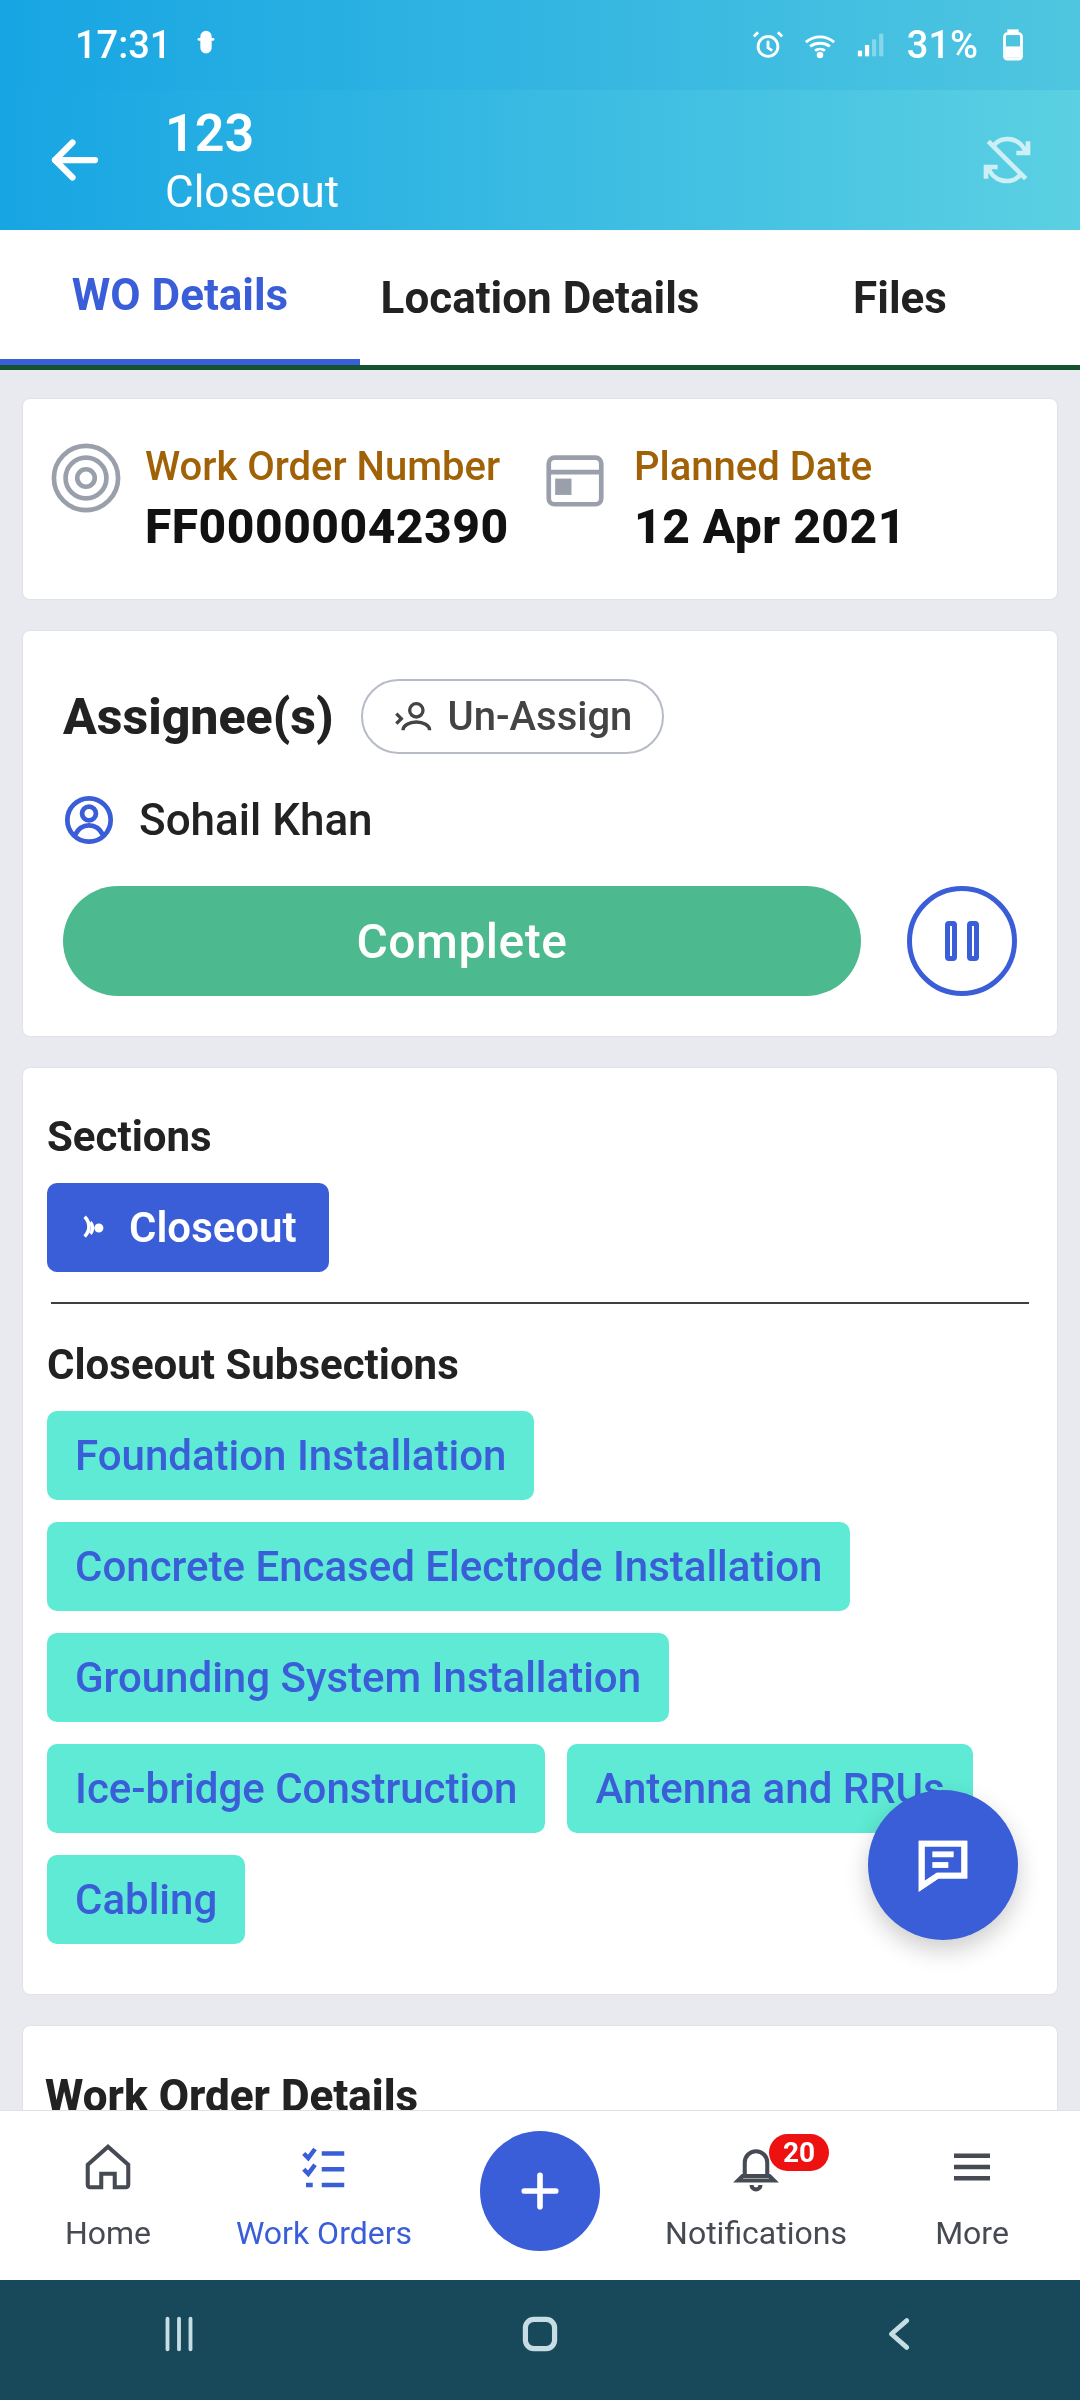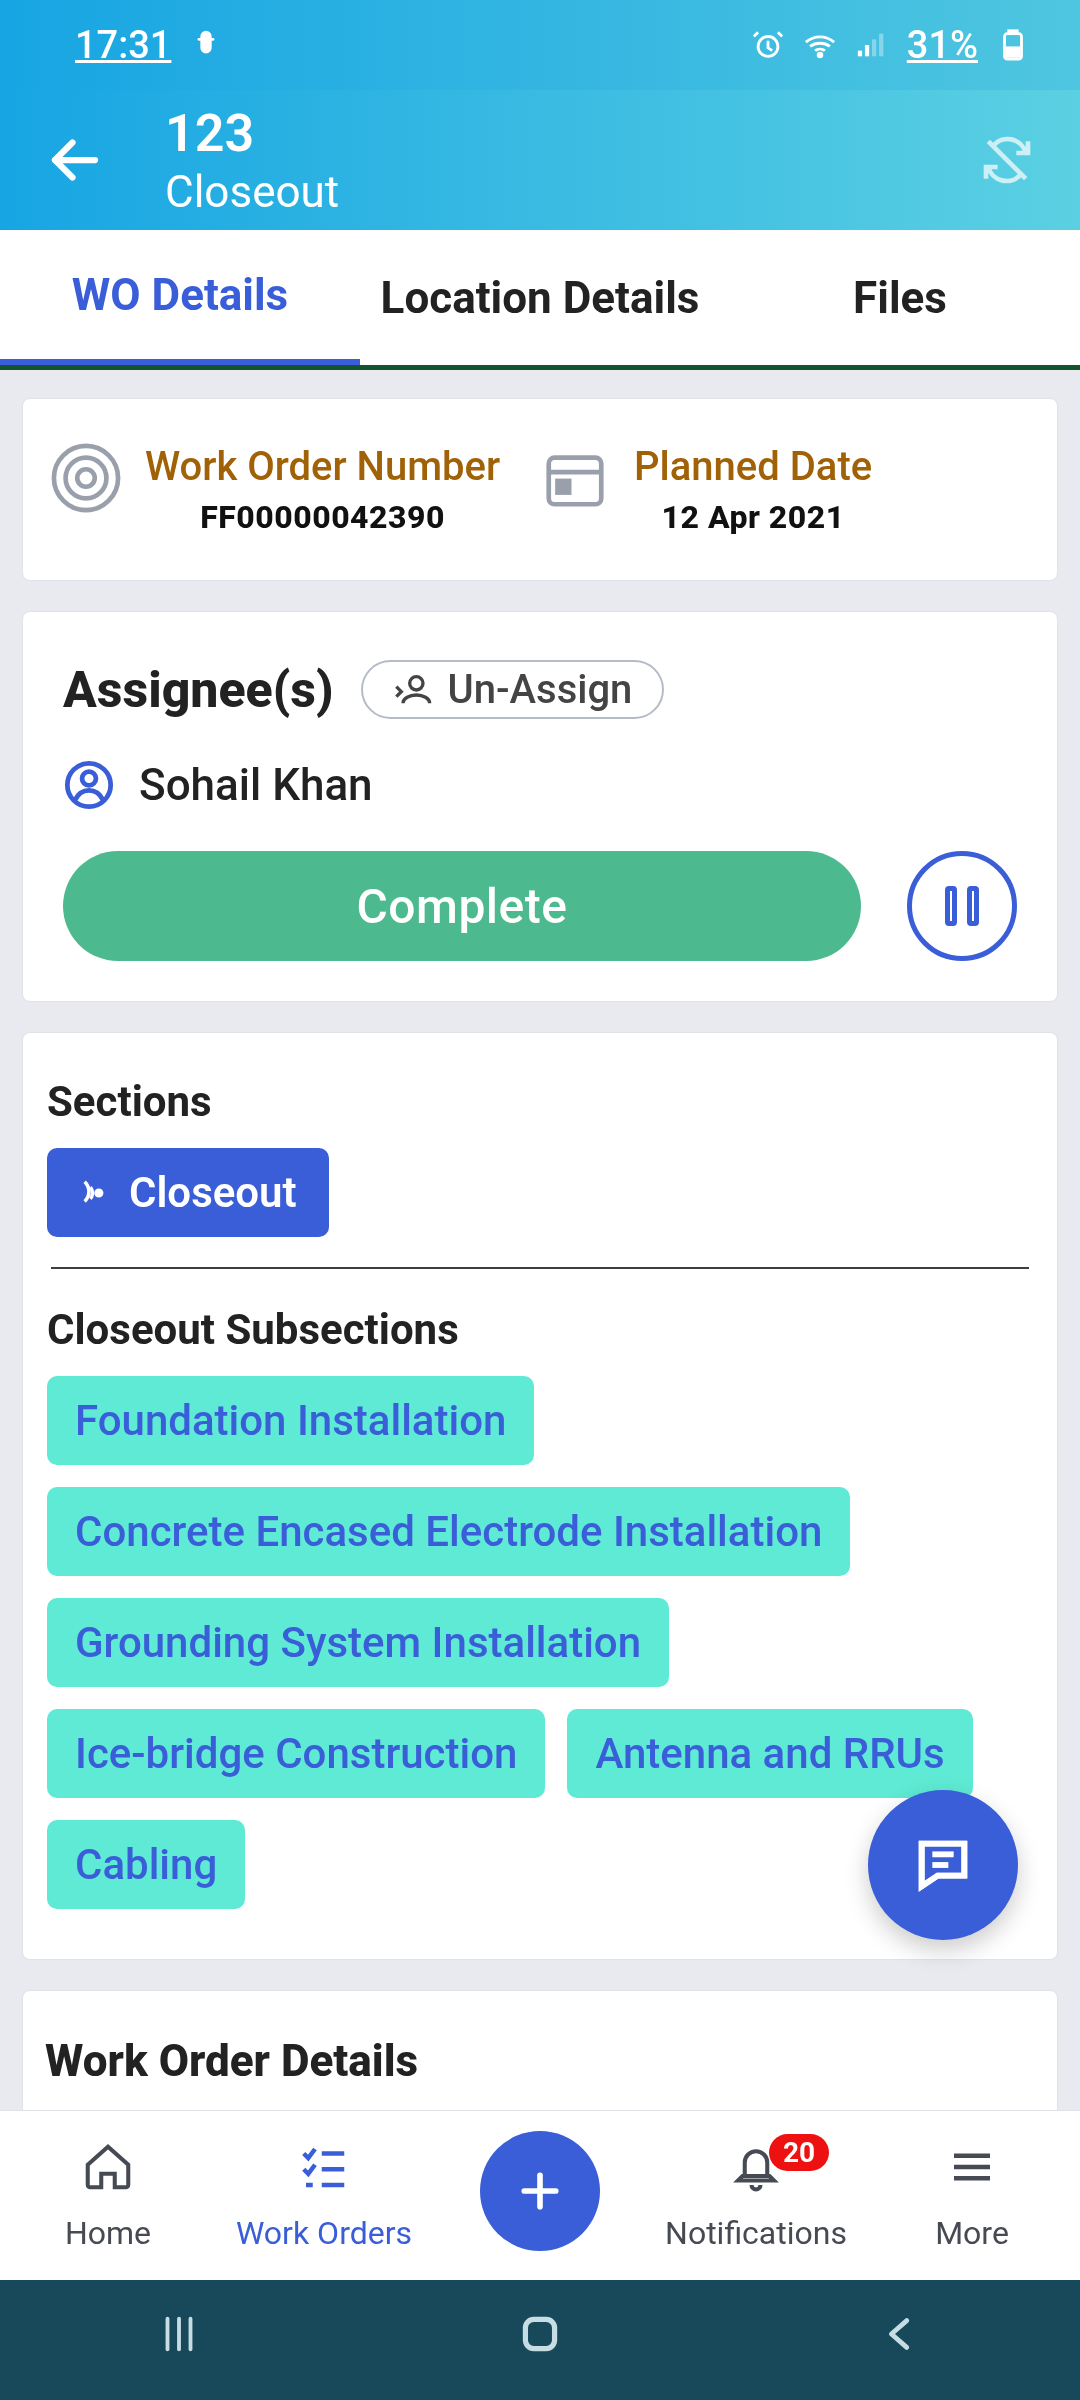--- a/index.html
+++ b/index.html
@@ -7,21 +7,20 @@
   .statusbar {
     height: 90px;
     background: linear-gradient(90deg, #17a5e3 0%, #4fc6e0 100%);
     color: #fff;
     display: flex;
     align-items: center;
     justify-content: space-between;
     padding: 0 50px 0 75px;
     font-size: 38px;
     font-weight: 500;
-    text-decoration: underline;
   }
   .statusbar .left, .statusbar .right { display: flex; align-items: center; gap: 18px; }
   .sb-icon { width: 34px; height: 34px; display:inline-block;}
   .appbar {
     height: 140px;
     background: linear-gradient(90deg, #17a5e3 0%, #5bd0e2 100%);
     display: flex;
     align-items: center;
     padding: 0 45px;
     color: #fff;
@@ -51,29 +50,29 @@
   .card {
     background: #fff;
     border: 1px solid #e0e2e8;
     border-radius: 8px;
     margin-bottom: 30px;
   }
   .kv-row { display: flex; padding: 44px 28px; }
   .kv { flex: 1; display: flex; align-items: flex-start; gap: 24px; }
   .kv-icon { width: 70px; height: 70px; flex: none; }
   .kv-label { font-size: 40px; font-weight: 500; color: #a16207; margin-bottom: 8px;}
-  .kv-value { font-size: 32px; font-weight: 800; color: #111; letter-spacing: .5px; text-align: center;}
+  .kv-value { font-size: 48px; font-weight: 800; color: #111; letter-spacing: .5px;}
   .kv-value.date { font-weight: 800; }
   .assignee-card { padding: 48px 40px 40px 40px; }
   .assignee-head { display: flex; align-items: center; gap: 28px; }
   .assignee-title { font-size: 50px; font-weight: 800; color: #222;}
   .unassign-pill {
     display: inline-flex; align-items: center; gap: 14px;
     border: 2px solid #b5bbc7; border-radius: 999px;
-    padding: 4px 30px; font-size: 40px; font-weight: 500; color: #444;
+    padding: 12px 30px; font-size: 40px; font-weight: 500; color: #444;
   }
   .assignee-row { display: flex; align-items: center; gap: 24px; margin-top: 40px; }
   .assignee-row .name { font-size: 44px; font-weight: 500; color: #222; }
   .user-icon { width: 52px; height: 52px; }
   .action-row { display: flex; align-items: flex-start; gap: 46px; margin-top: 40px; }
   .complete-btn {
     flex: 1; height: 110px; background: #4cba8e; color: #fff;
     border-radius: 60px; display: flex; align-items: center; justify-content: center;
     font-size: 48px; font-weight: 500; letter-spacing: .5px;
   }

